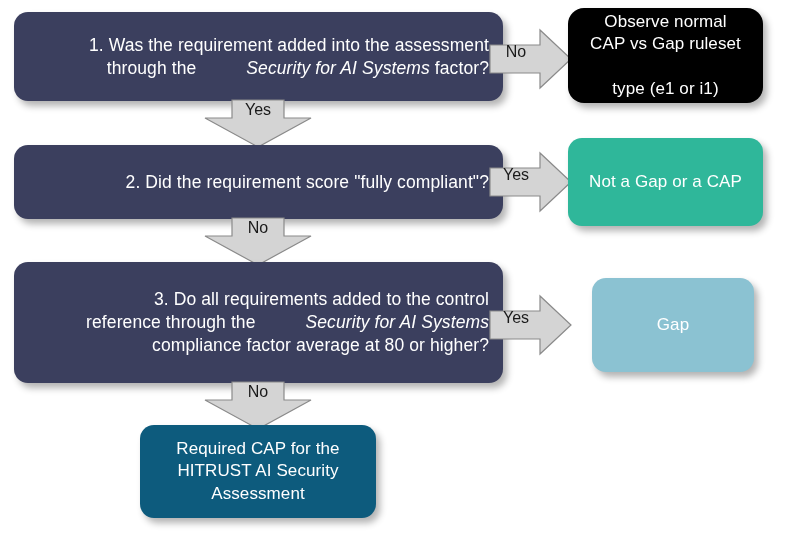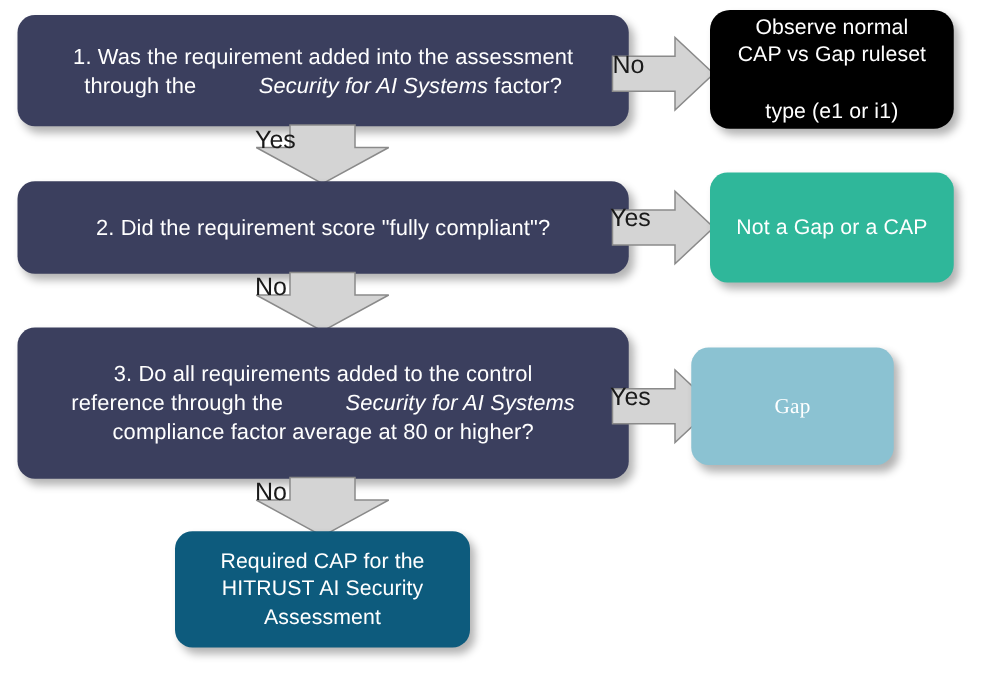--- a/index.html
+++ b/index.html
@@ -28,20 +28,21 @@
     padding: 18px 14px;
     line-height: 1.30;
     letter-spacing: 0.1px;
   }
   .node-text { display: block; width: 100%; }
   .node em { font-style: italic; margin-left: 45px; }
 
   .decision {
     background: #3b3f5e;
     font-size: 17.5px;
+    text-align: right;
   }
   .terminal-black {
     background: #000000;
     font-size: 17px;
     border-radius: 16px;
   }
   .terminal-teal {
     background: #2fb79a;
     font-size: 17px;
   }
@@ -54,22 +55,23 @@
     font-size: 17px;
   }
 
   
   .arrow {
     position: absolute;
   }
   .arrow svg { display: block; overflow: visible; }
   .arrow-label {
     position: absolute;
-    font-size: 20px;
+    font-size: 16px;
     color: #1a1a1a;
+    text-align: center;
     white-space: nowrap;
     pointer-events: none;
   }
 </style>
 </head>
 <body>
 
 <div id="canvas">
 
   <div class="node decision" style="left:14px; top:12px; width:489px; height:89px;">
@@ -132,21 +134,21 @@
     </span>
   </div>
 
   <div class="arrow" style="left:490px; top:295px; width:82px; height:60px;">
     <svg width="82" height="60" viewBox="0 0 82 60">
       <path d="M0,16 L50,16 L50,1 L81,30 L50,59 L50,44 L0,44 Z" fill="#d4d4d4" stroke="#8a8a8a" stroke-width="1.2"></path>
     </svg>
   </div>
   <div class="arrow-label" style="left:488px; top:288px; width:56px; line-height:60px;">Yes</div>
 
-  <div class="node terminal-lightblue" style="left:553px; top:278px; width:162px; height:94px;font-family:Liberation Serif, serif;">
+  <div class="node terminal-lightblue" style="left:592px; top:278px; width:162px; height:94px;">
     <span class="node-text">Gap</span>
   </div>
 
   <div class="arrow" style="left:204px; top:382px; width:108px; height:48px;">
     <svg width="108" height="48" viewBox="0 0 108 48">
       <path d="M28,0 L80,0 L80,18 L107,18 L54,47 L1,18 L28,18 Z" fill="#d4d4d4" stroke="#8a8a8a" stroke-width="1.2"></path>
     </svg>
   </div>
   <div class="arrow-label" style="left:204px; top:383px; width:108px;">No</div>
 

